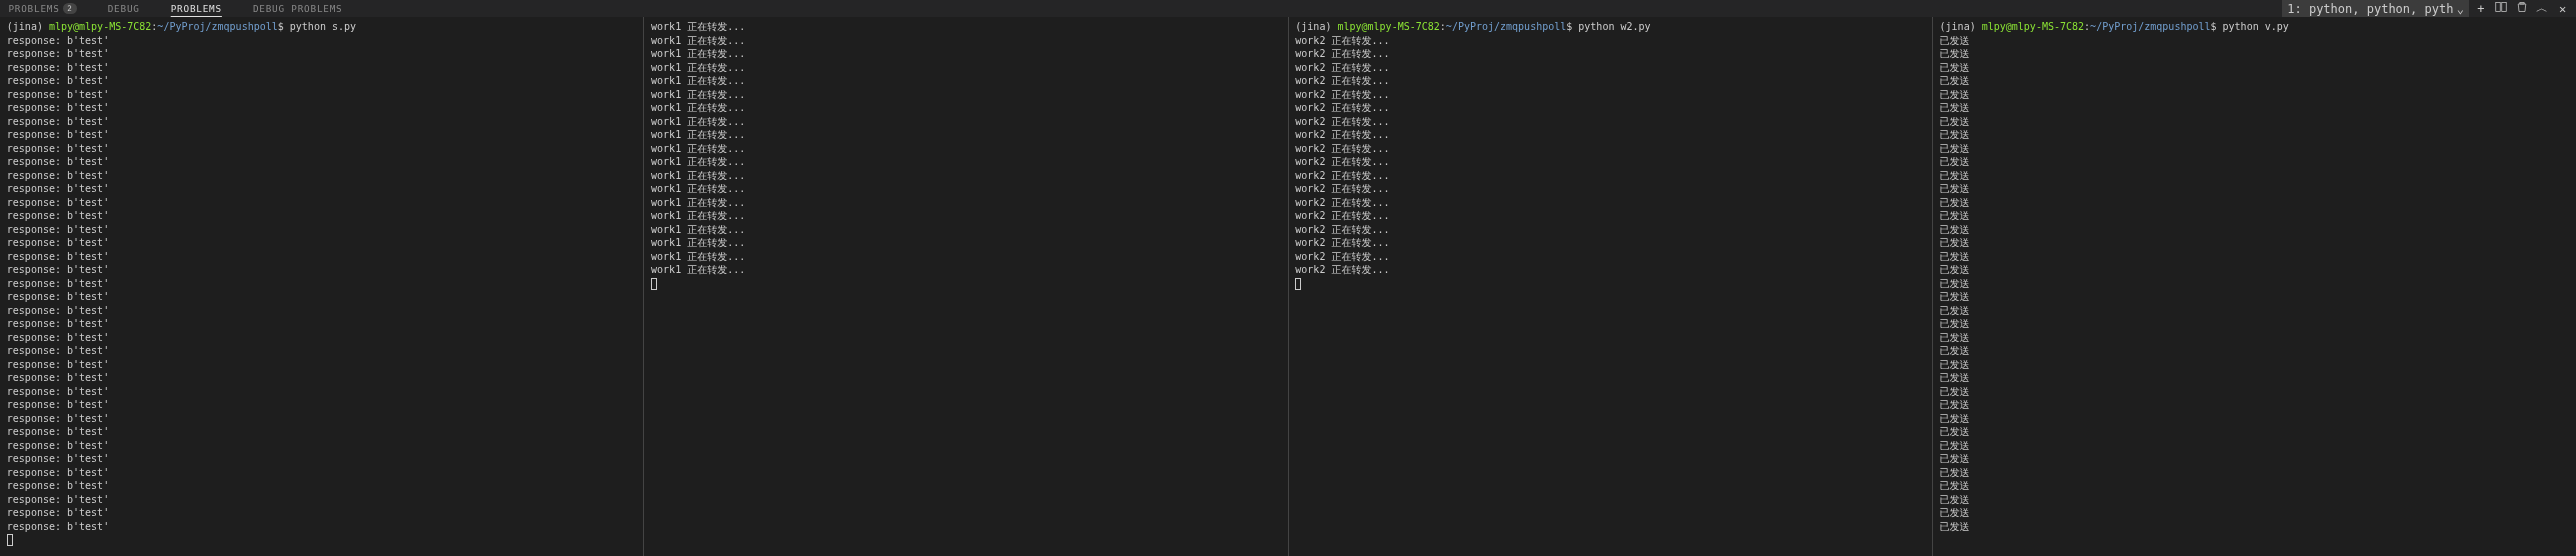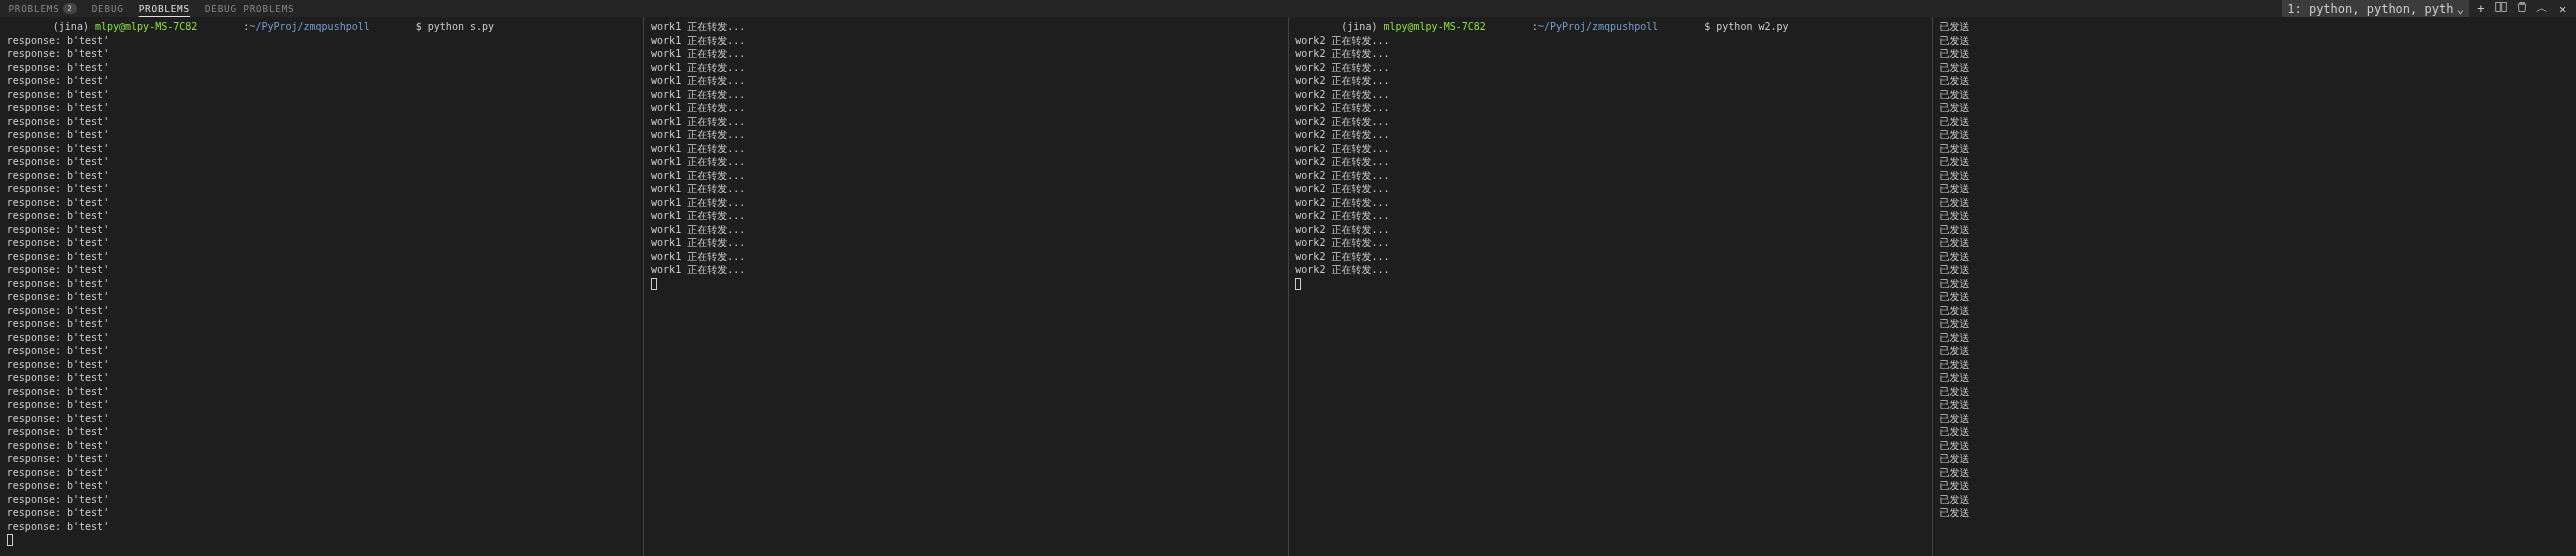--- a/index.html
+++ b/index.html
@@ -20,21 +20,21 @@
       display: flex;
       align-items: center;
       height: 17px;
       background: #252526;
       padding-left: 8.4px;
       justify-content: space-between;
     }
     .tab-bar-left {
       display: flex;
       align-items: center;
-      gap: 15px;
+      gap: 31px;
     }
     .tab {
       font-size: 9.3px;
       color: #888;
       display: flex;
       align-items: center;
       gap: 3.4px;
       cursor: pointer;
       letter-spacing: 0.8px;
     }
@@ -88,21 +88,20 @@
     }
     .pane:last-child {
       border-right: none;
     }
     .prompt-line {
       white-space: pre;
       line-height: 13.5px;
     }
     .env {
       color: #cccccc;
-      margin-left: 46px;
     }
     .user {
       color: #8ae234;
     }
     .path {
       color: #729fcf;
     }
     .cmd {
       color: #cccccc;
     }
@@ -250,20 +249,21 @@
       <div class="output-line">work2 正在转发...</div>
       <div class="output-line">work2 正在转发...</div>
       <div class="output-line">work2 正在转发...</div>
       <div class="output-line">work2 正在转发...</div>
       <div class="output-line">work2 正在转发...</div>
       <div class="output-line">work2 正在转发...</div>
       <div class="output-line">work2 正在转发...</div>
       <div class="output-line"><span class="cursor"></span></div>
     </div>
   <div class="pane">
+      <div class="prompt-line"><span class="env">(jina) </span><span class="user">mlpy@mlpy-MS-7C82</span><span class="env">:</span><span class="path">~</span><span class="path">/PyProj/zmqpushpoll</span><span class="env">$ </span><span class="cmd">python v.py</span></div>
       <div class="output-line">已发送</div>
       <div class="output-line">已发送</div>
       <div class="output-line">已发送</div>
       <div class="output-line">已发送</div>
       <div class="output-line">已发送</div>
       <div class="output-line">已发送</div>
       <div class="output-line">已发送</div>
       <div class="output-line">已发送</div>
       <div class="output-line">已发送</div>
       <div class="output-line">已发送</div>

